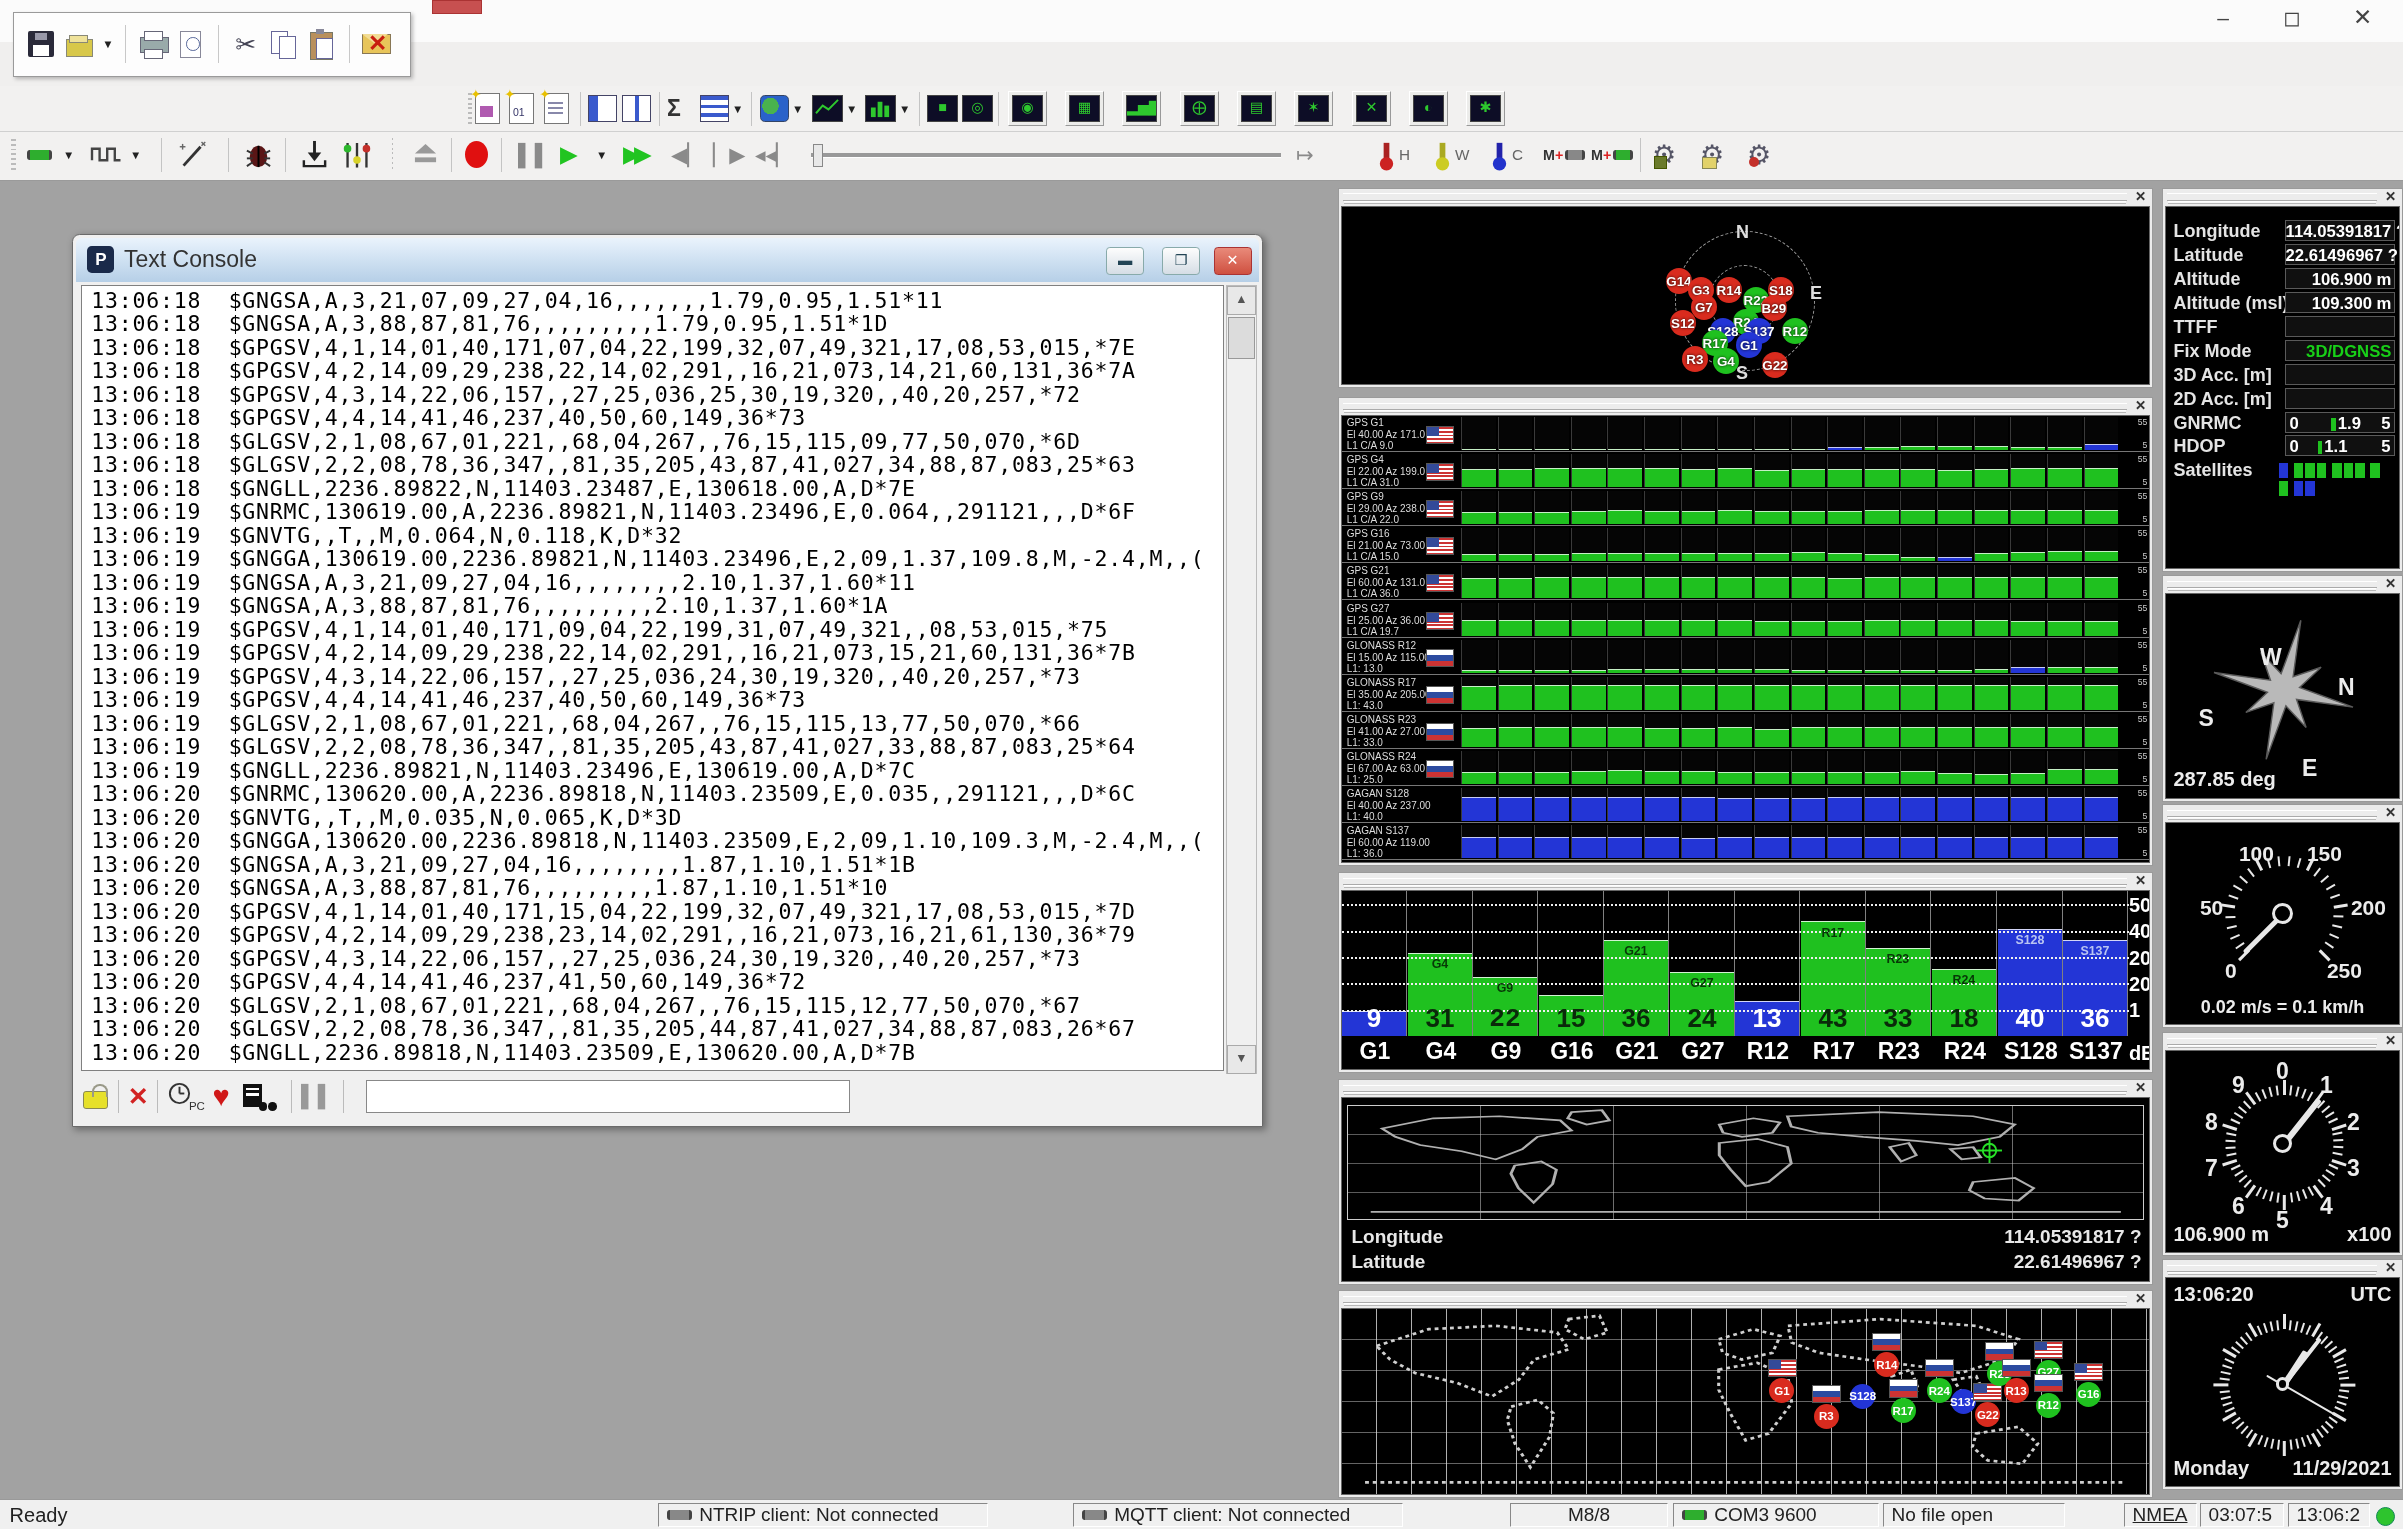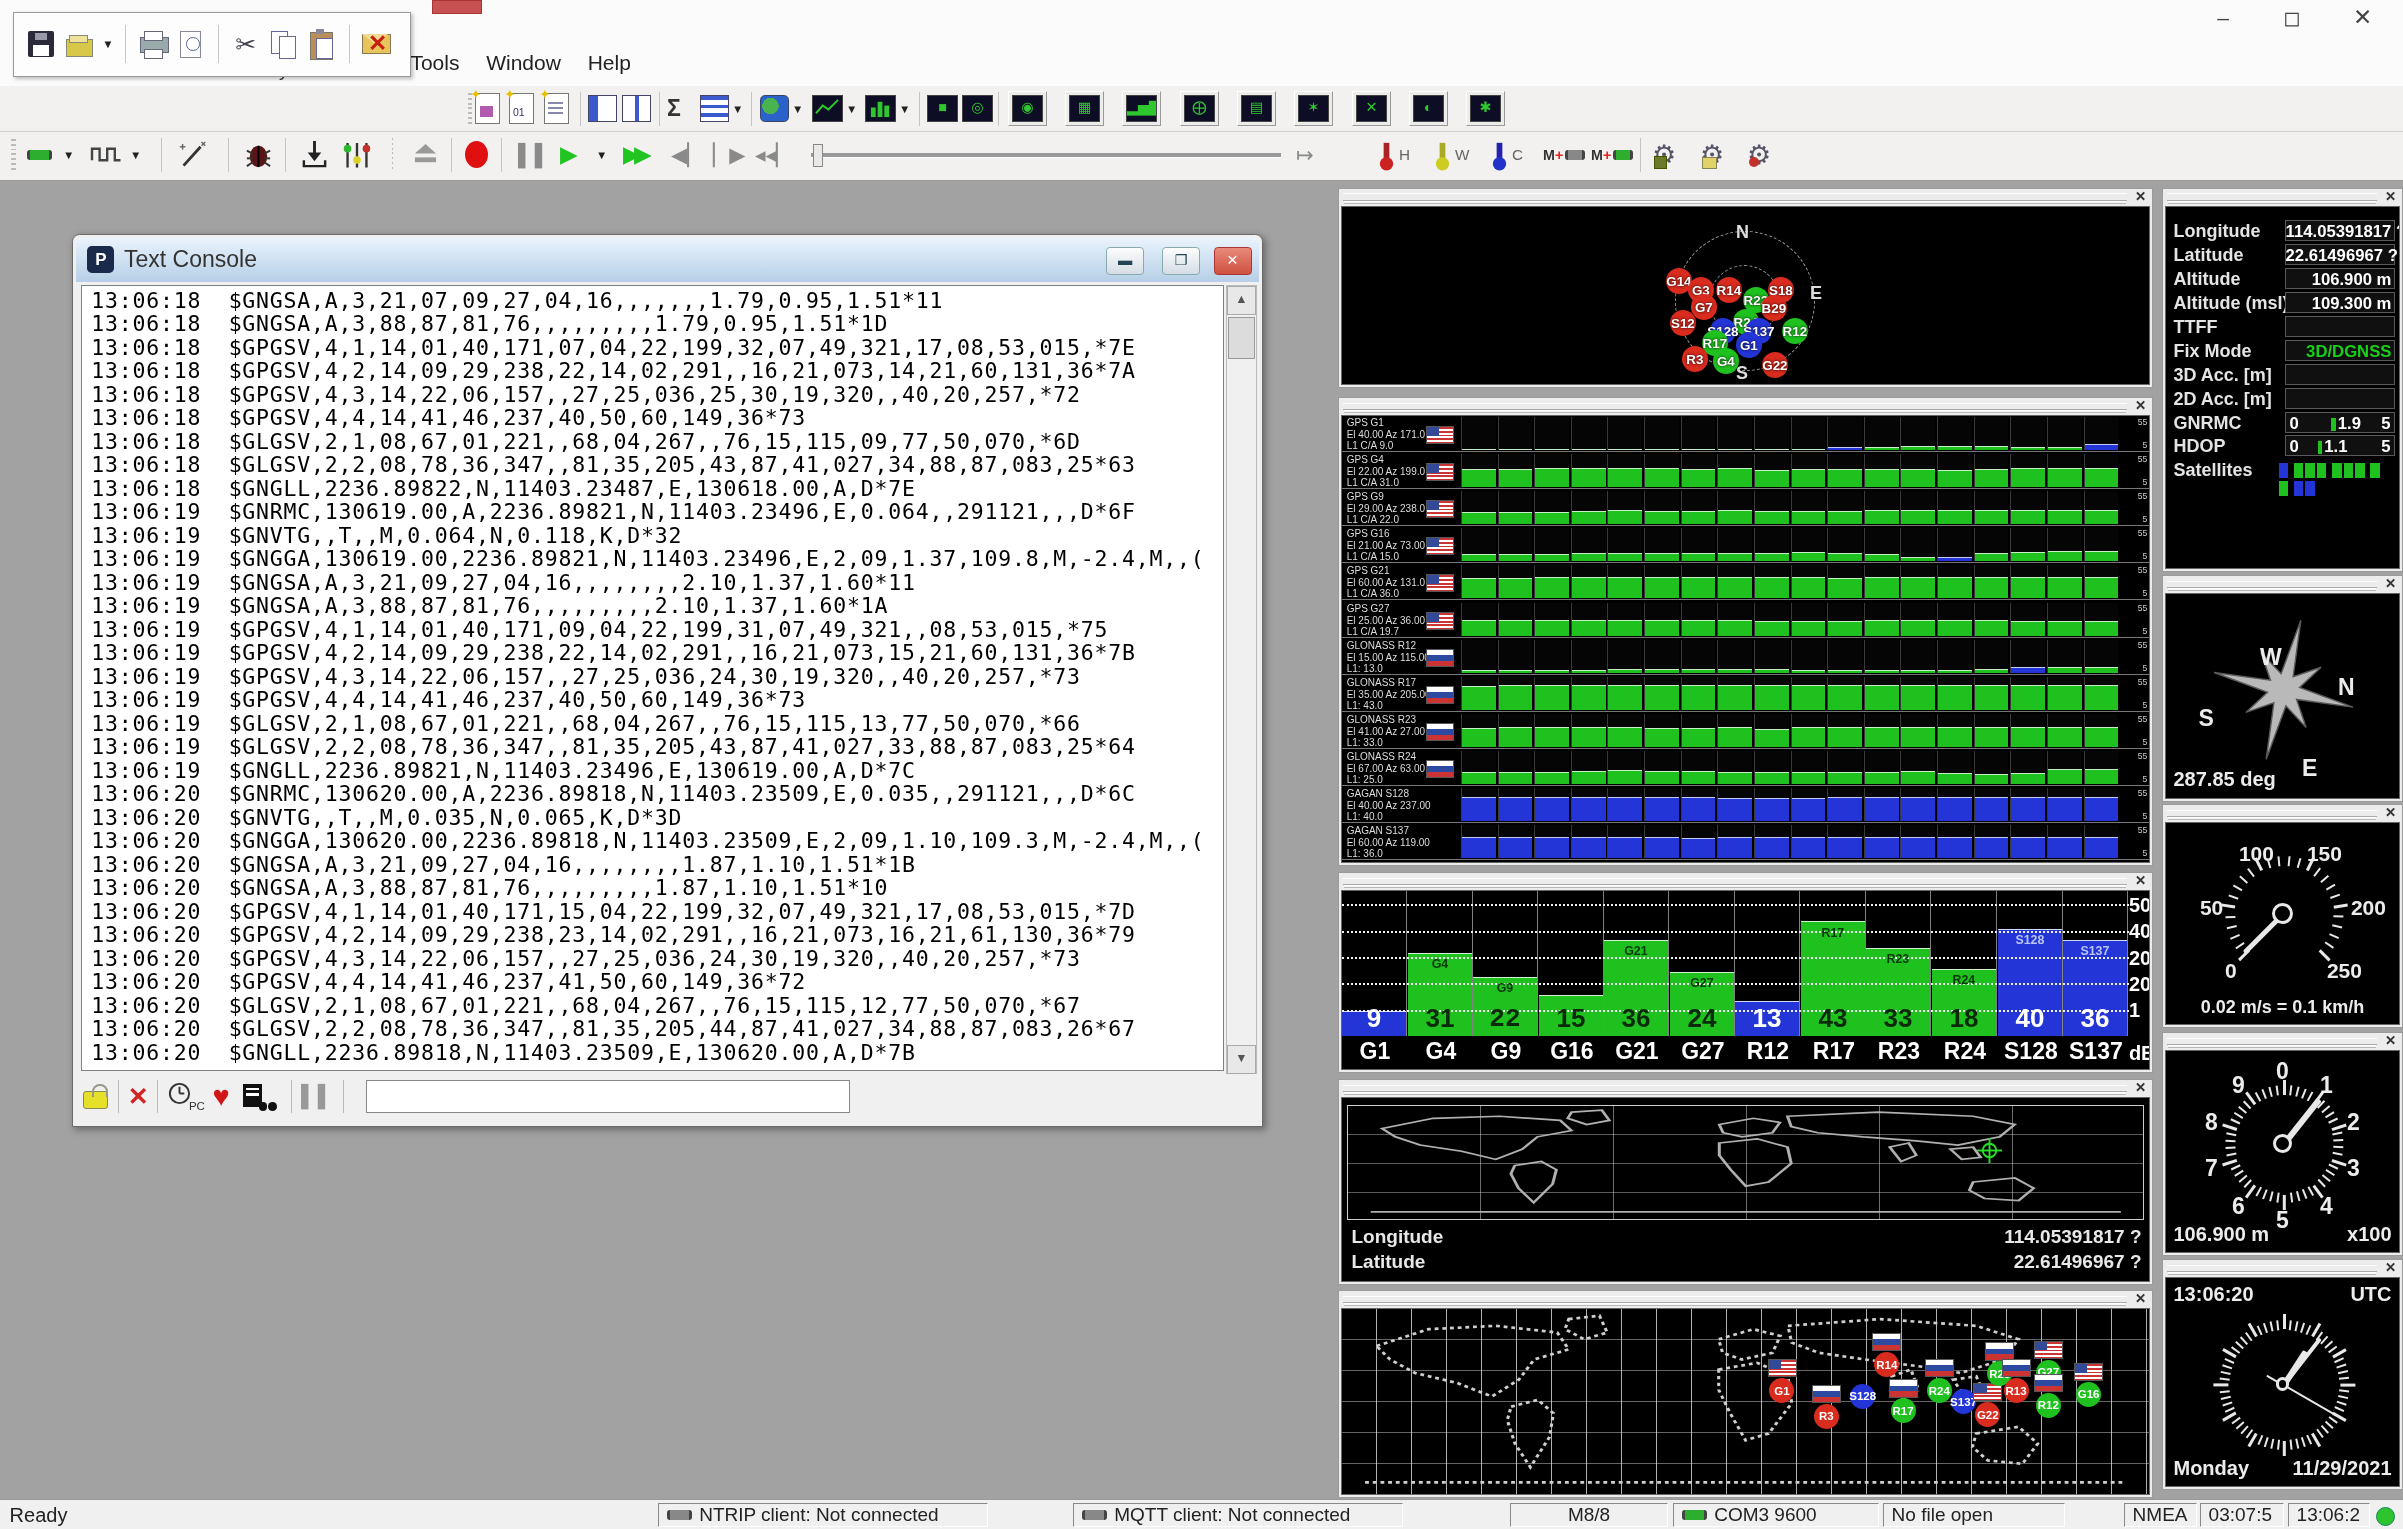--- a/index.html
+++ b/index.html
@@ -123,24 +123,20 @@
 
 <div id="root">
 
   <div class="abs" id="titlebar">
     <div class="abs winbtn" style="right:153px;">–</div>
     <div class="abs winbtn" style="right:84px;">◻</div>
     <div class="abs winbtn" style="right:13.4px;font-size:23px;">✕</div>
   </div>
   <div class="abs" id="red-frag"></div>
 
-  <div class="abs" id="menubar">
-    <div id="menu-items"><span class="menu-item">Tools</span><span class="menu-item">Window</span><span class="menu-item">Help</span></div>
-    <div id="menu-partial">y</div>
-  </div>
 
   <div class="abs" id="float-tb">
     <div class="icon24">
       <div style="position:absolute;inset:2.9px;background:#2a2a3a;border-radius:1.9px;"></div>
       <div style="position:absolute;left:8.6px;top:17px;width:15.3px;height:11.5px;background:#fff;"></div>
       <div style="position:absolute;left:10.5px;top:4.8px;width:11.5px;height:7.6px;background:#99a;"></div>
     </div>
     <div class="icon24">
       <div style="position:absolute;left:2.9px;top:11.5px;width:25px;height:15.3px;background:#d8c84a;border:1px solid #887;"></div>
       <div style="position:absolute;left:5.7px;top:7.6px;width:17px;height:5.7px;background:#efe29a;border:1px solid #887;"></div>
@@ -1840,21 +1836,21 @@
         <span>M8/8</span>
       </div>
     <div class="sbox" style="left:1673px;width:206px;">
         <span class="plugicon"></span>
         <span>COM3 9600</span>
       </div>
     <div class="sbox" style="left:1883px;width:182px;">
         <span>No file open</span>
       </div>
     <div class="sbox" style="left:2124px;width:73px;">
-        <span style="">NMEA</span>
+        <span style="text-decoration:underline;">NMEA</span>
       </div>
     <div class="sbox" style="left:2200px;width:84px;">
         <span>03:07:5</span>
       </div>
     <div class="sbox" style="left:2288px;width:82px;">
         <span>13:06:2</span>
       </div>
     <div style="position:absolute;left:2376px;top:6.7px;width:17px;height:17px;border-radius:50%;background:#2ec42e;border:1px solid #185;"></div>
   </div>
 

